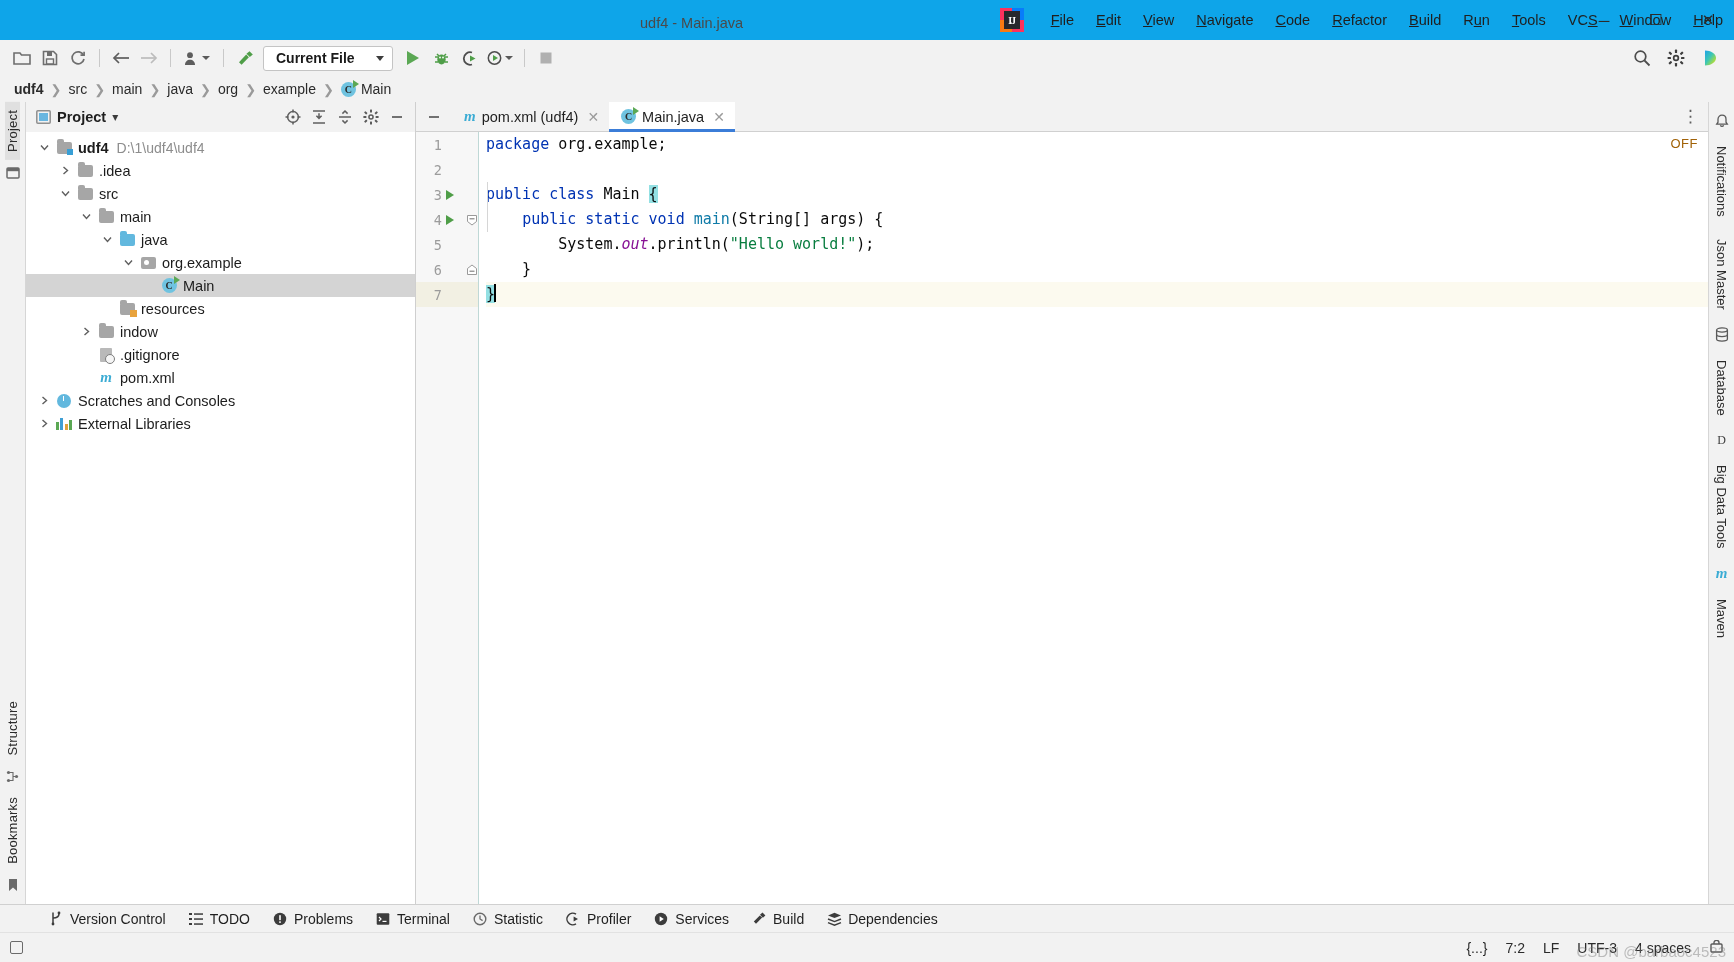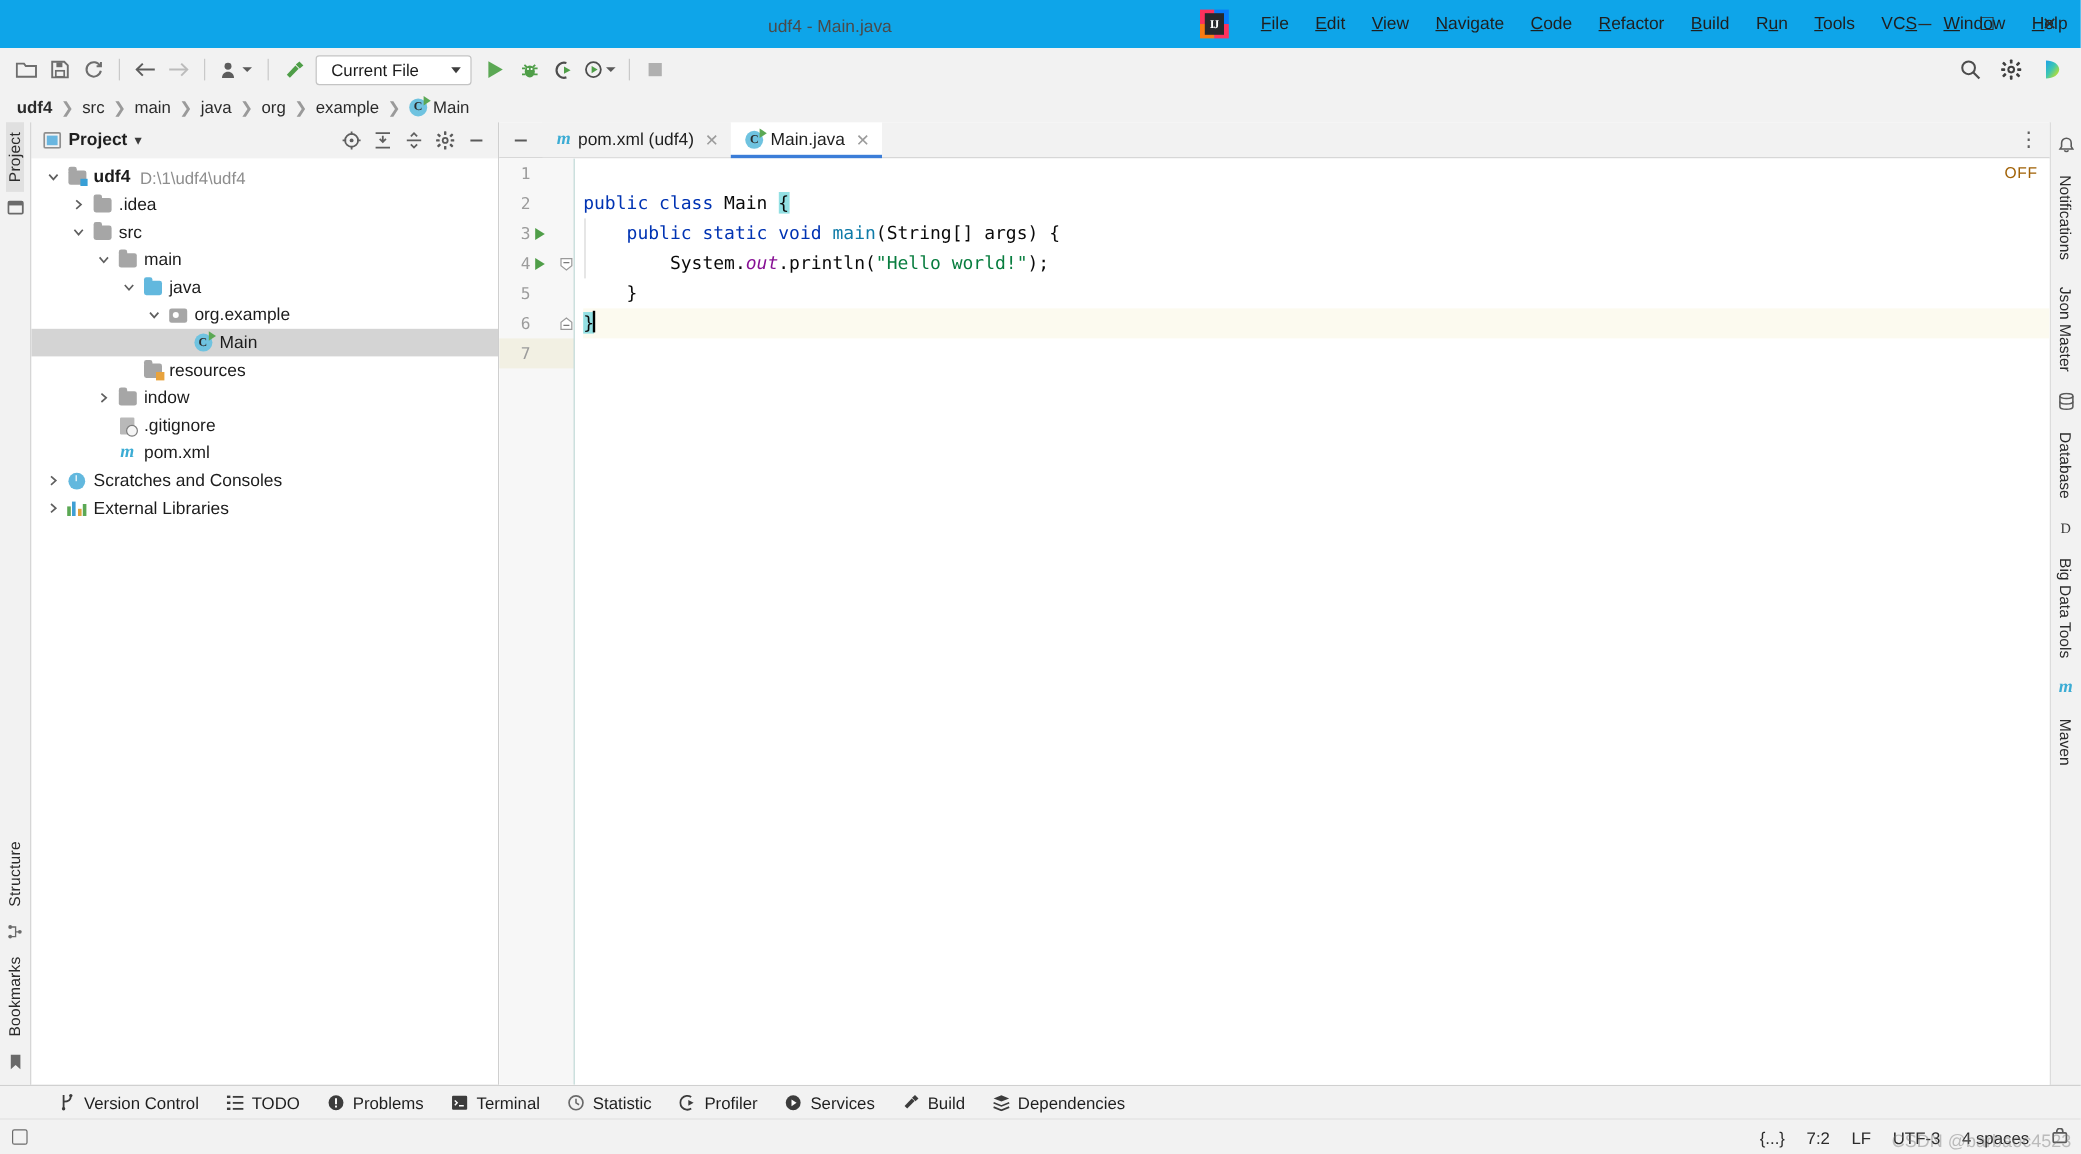--- a/index.html
+++ b/index.html
@@ -56,20 +56,21 @@
     font-size: 15px; color: #2b2b2b;
   }
 
   
   .toolbar {
     height: 36px; flex: 0 0 36px;
     background: #f2f2f2;
     display: flex; align-items: center;
     padding: 0 8px;
     position: relative;
+    font-weight: bold;
   }
   .tb-btn {
     width: 28px; height: 26px; display:flex; align-items:center; justify-content:center;
     color: #6e6e6e; flex: 0 0 auto;
   }
   .tb-btn.dim { color: #b6b6b6; }
   .tb-sep { width: 1px; height: 18px; background: #c9c9c9; margin: 0 7px; flex:0 0 1px; }
   .runconfig {
     display:flex; align-items:center; gap:8px;
     height: 25px; padding: 0 8px 0 12px;
@@ -735,20 +736,21 @@
                 <path d="M1.5 10.5h9v-6L6 1 1.5 4.5z" fill="#fff" stroke="#9a9a9a" stroke-width="1"></path>
                 <path d="M3.5 7.2h5" stroke="#7a7a7a" stroke-width="1.1"></path>
               </svg>
             </div>
             <div class="gutter-line caret-row">
               <span class="gl-num">7</span>
               <span class="gl-run"></span>
             </div>
           </div>
         <div class="code-lines" id="code-root">
+            <div class="cline"><span class="kw">package </span><span class="plain">org.example;</span></div>
             <div class="cline"></div>
             <div class="cline"><span class="kw">public class </span><span class="plain">Main </span><span class="plain brace-hl">{</span></div>
             <div class="cline"><span class="plain">    </span><span class="kw">public static void </span><span class="kw2">main</span><span class="plain">(String[] args) {</span></div>
             <div class="cline"><span class="plain">        System.</span><span class="fld">out</span><span class="plain">.println(</span><span class="str">"Hello world!"</span><span class="plain">);</span></div>
             <div class="cline"><span class="plain">    }</span></div>
             <div class="cline caret-row"><span class="plain brace-hl">}</span><span class="caret"></span></div>
           </div>
         <div class="off-label">OFF</div>
       <div class="code-vline"></div>
           <div class="inline-guide"></div>

